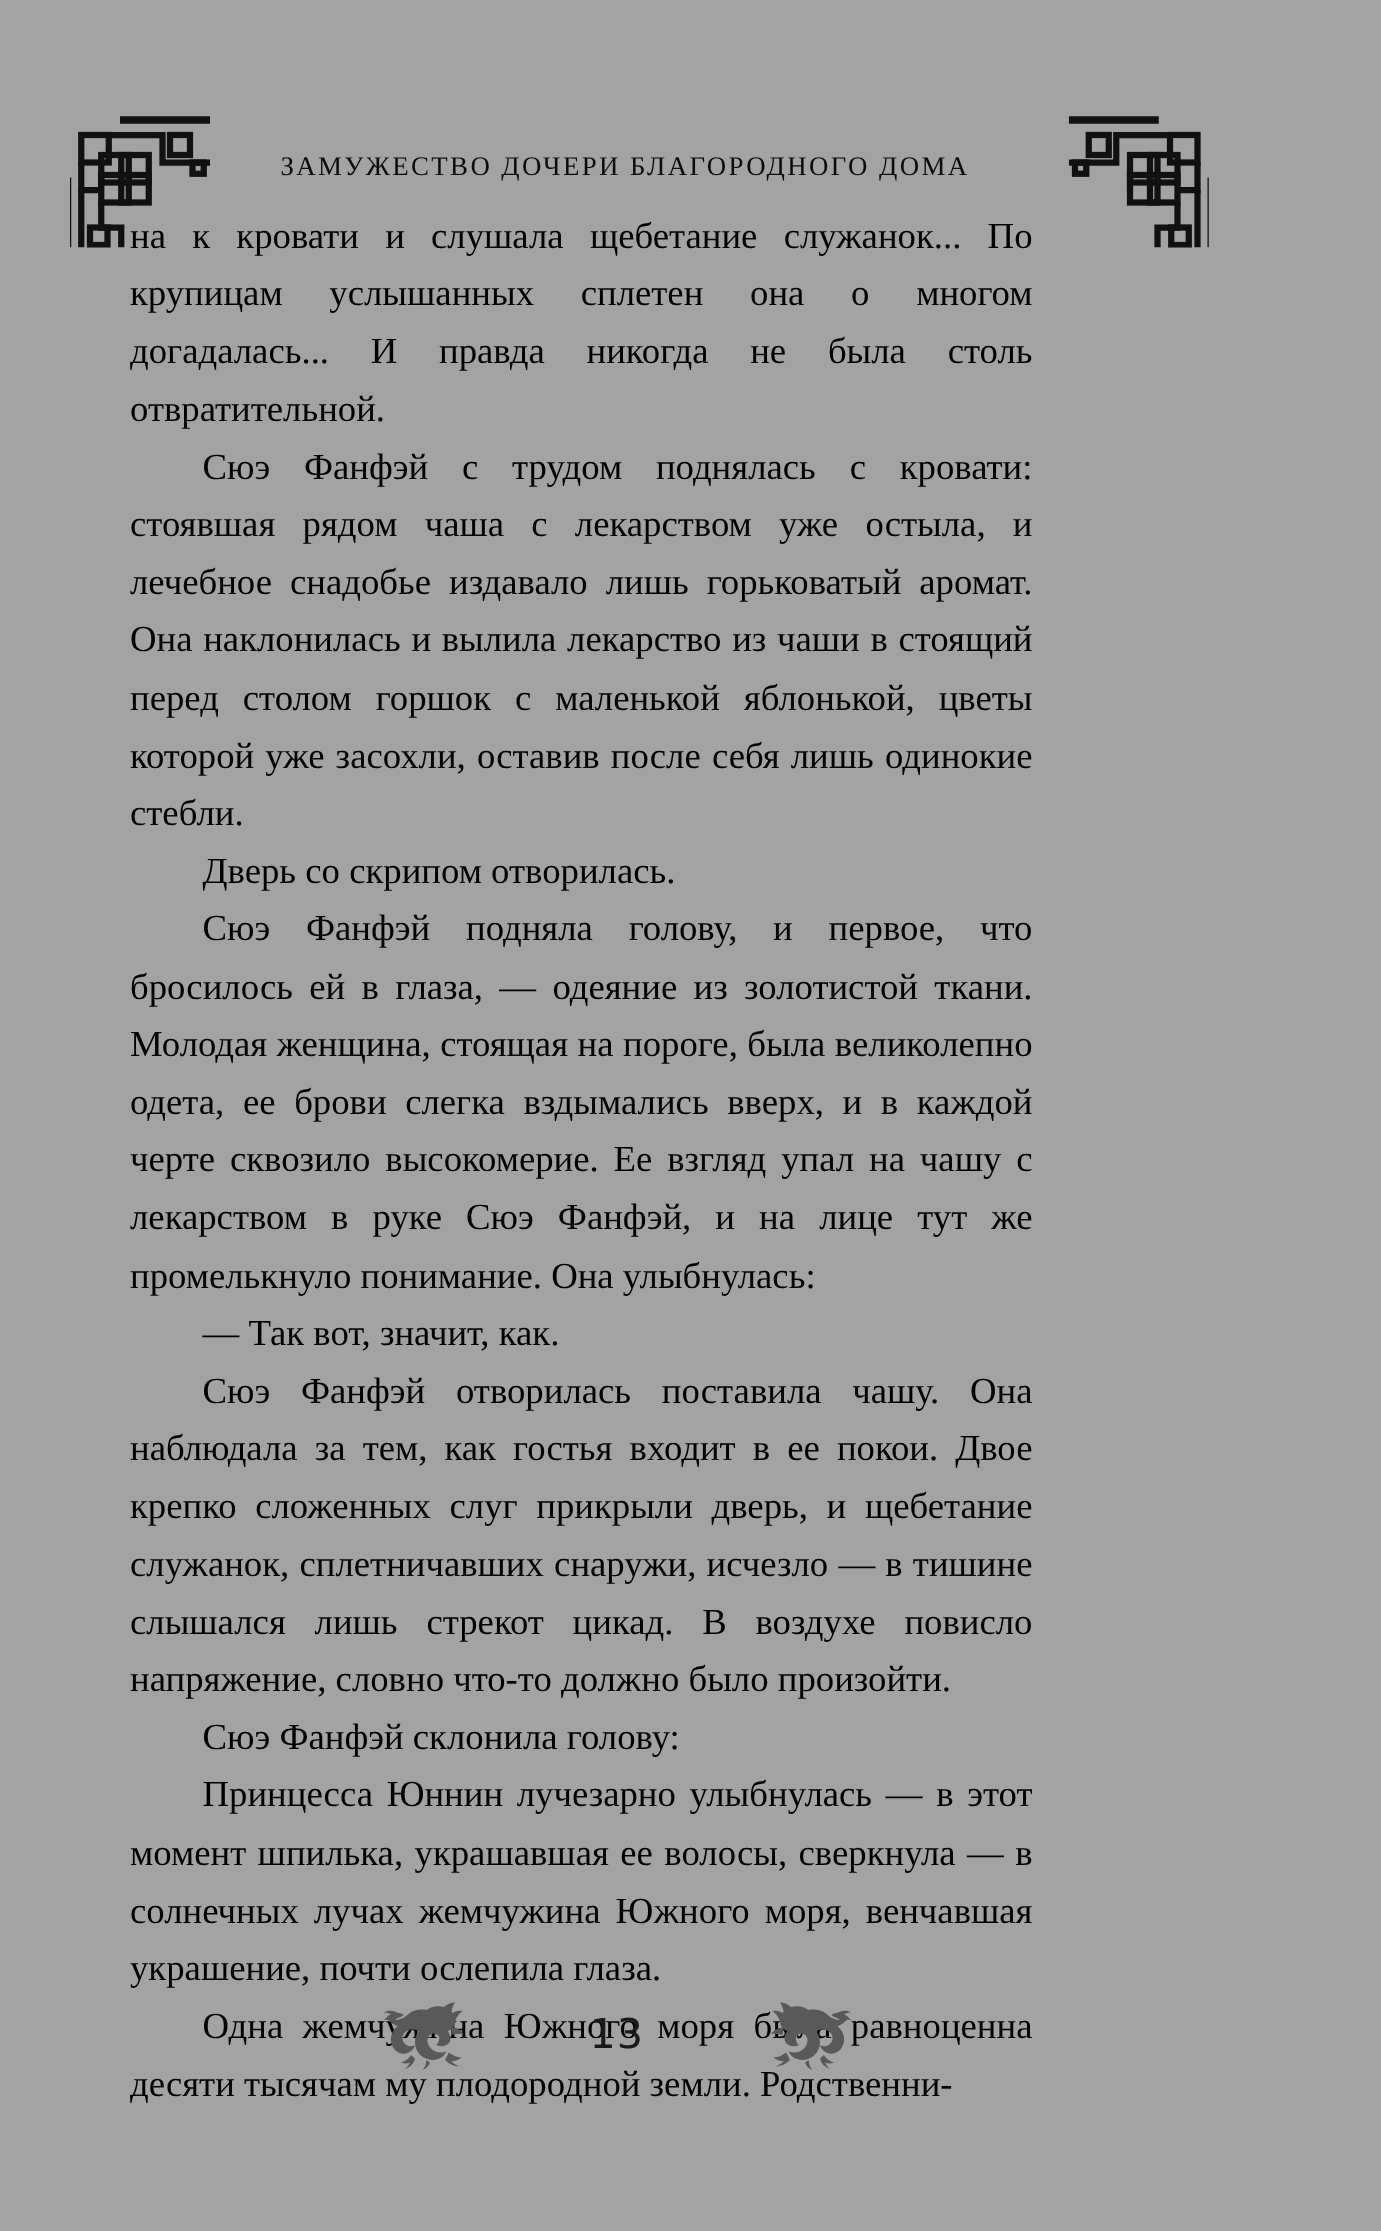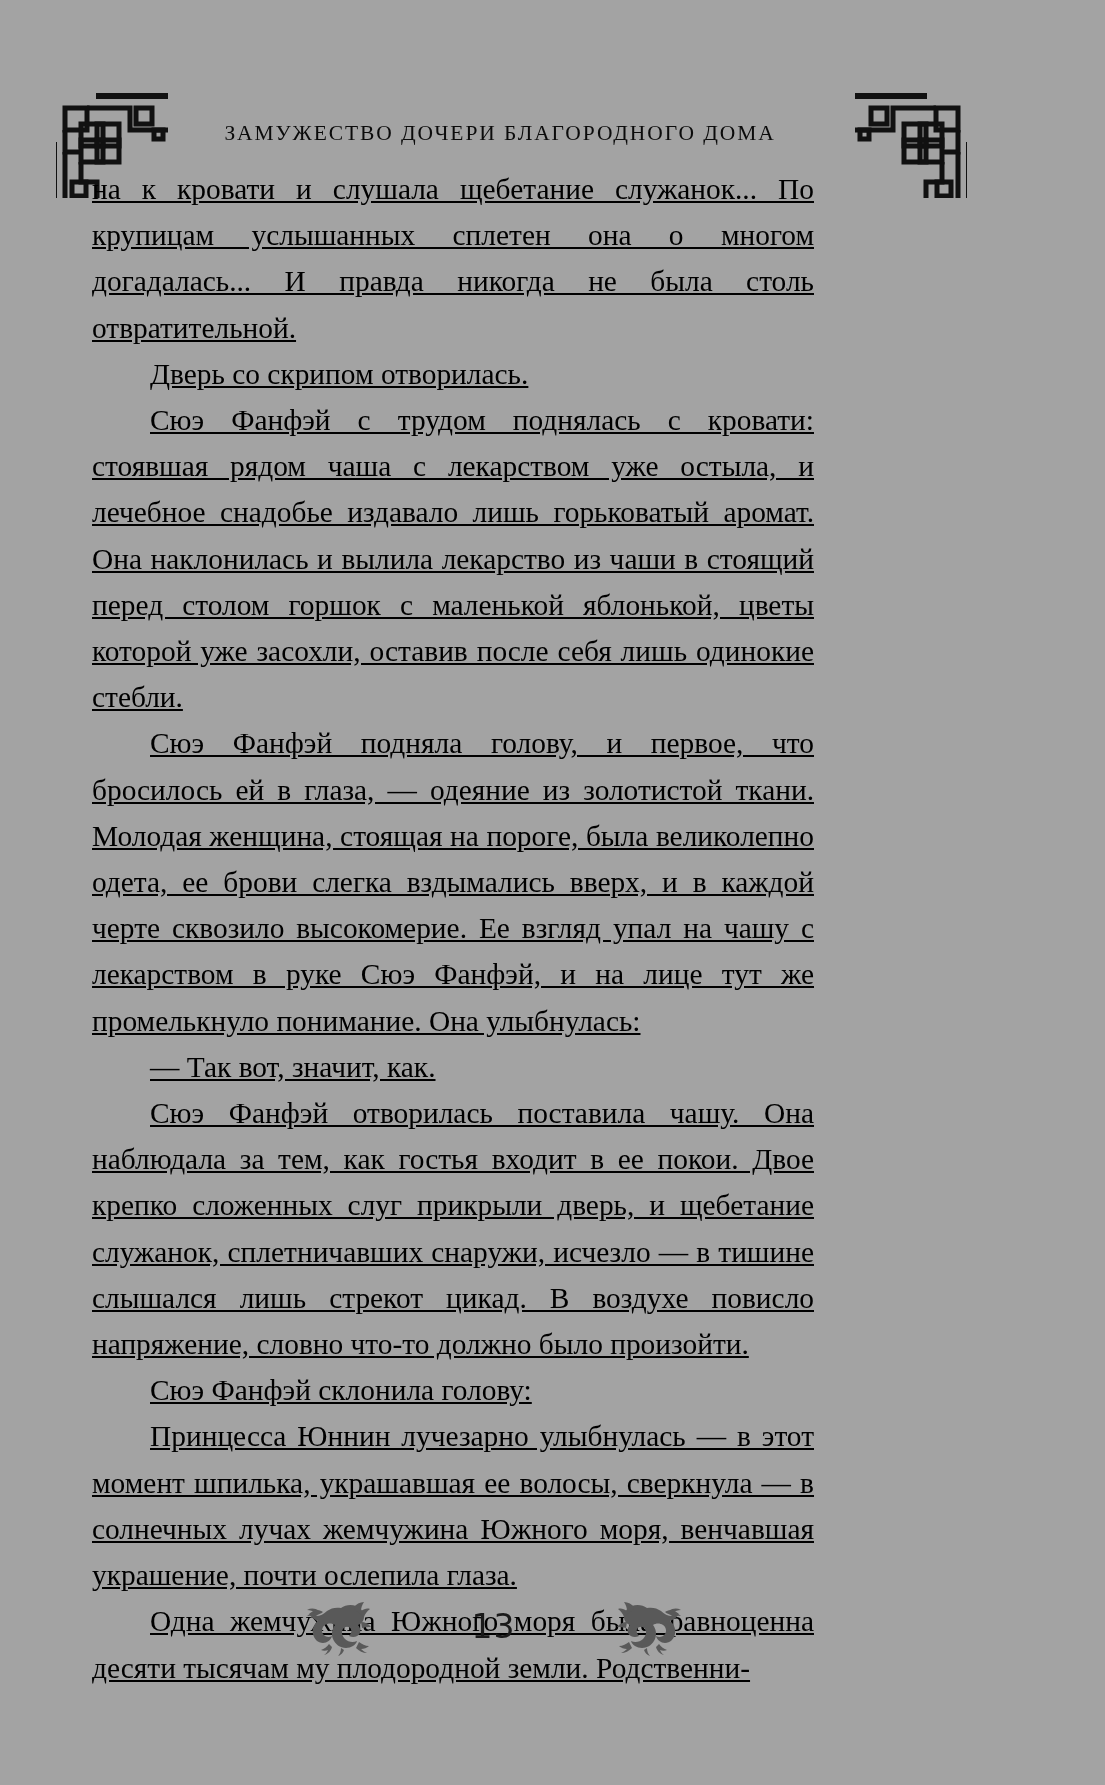--- a/index.html
+++ b/index.html
@@ -54,24 +54,23 @@
     letter-spacing: 1.9px;
     line-height: 26px;
     color: #0b0b0b;
     font-family: "Liberation Serif", "DejaVu Serif", serif;
     white-space: nowrap;
   }
 
   
   .body-col {
     position: absolute;
-    left: 92px;
+    left: 104px;
     top: 166px;
     width: 722px;
-    text-decoration: underline;
   }
 
   .body-col p {
     margin: 0;
     font-size: 29.4px;
     line-height: 46.2px;
     text-align: justify;
     text-justify: inter-word;
     hyphens: manual;
     color: #000000;
@@ -166,22 +165,22 @@
           <line x1="-2" y1="56" x2="-2" y2="112" stroke-width="6"></line>
           <rect x="16" y="96" width="14" height="14"></rect>
         </g>
       </svg>
     </div>
 
   </div>
 
   <div class="body-col">
     <p class="last-line-left">на к кровати и слушала щебетание служанок... По крупицам услышанных сплетен она о многом догадалась... И правда никогда не была столь отвратительной.</p>
+    <p class="indent last-line-left">Сюэ Фанфэй с трудом поднялась с кровати: стоявшая рядом чаша с лекарством уже остыла, и лечебное снадобье издавало лишь горьковатый аромат. Она наклонилась и вылила лекарство из чаши в стоящий перед столом горшок с маленькой яблонькой, цветы которой уже засохли, оставив после себя лишь одинокие стебли.</p>
     <p class="indent last-line-left">Дверь со скрипом отворилась.</p>
-    <p class="indent last-line-left">Сюэ Фанфэй с трудом поднялась с кровати: стоявшая рядом чаша с лекарством уже остыла, и лечебное снадобье издавало лишь горьковатый аромат. Она наклонилась и вылила лекарство из чаши в стоящий перед столом горшок с маленькой яблонькой, цветы которой уже засохли, оставив после себя лишь одинокие стебли.</p>
     <p class="indent last-line-left">Сюэ Фанфэй подняла голову, и первое, что бросилось ей в глаза, — одеяние из золотистой ткани. Молодая женщина, стоящая на пороге, была великолепно одета, ее брови слегка вздымались вверх, и в каждой черте сквозило высокомерие. Ее взгляд упал на чашу с лекарством в руке Сюэ Фанфэй, и на лице тут же промелькнуло понимание. Она улыбнулась:</p>
     <p class="indent last-line-left">— Так вот, значит, как.</p>
     <p class="indent last-line-left">Сюэ Фанфэй отворилась поставила чашу. Она наблюдала за тем, как гостья входит в ее покои. Двое крепко сложенных слуг прикрыли дверь, и щебетание служанок, сплетничавших снаружи, исчезло — в тишине слышался лишь стрекот цикад. В воздухе повисло напряжение, словно что-то должно было произойти.</p>
     <p class="indent last-line-left">Сюэ Фанфэй склонила голову:</p>
     <p class="indent last-line-left">Принцесса Юннин лучезарно улыбнулась — в этот момент шпилька, украшавшая ее волосы, сверкнула — в солнечных лучах жемчужина Южного моря, венчавшая украшение, почти ослепила глаза.</p>
     <p class="indent last-line-left">Одна жемчужина Южного моря была равноценна десяти тысячам му плодородной земли. Родственни-</p>
   </div>
 
   <div class="footer">
     <div class="footer-inner">

